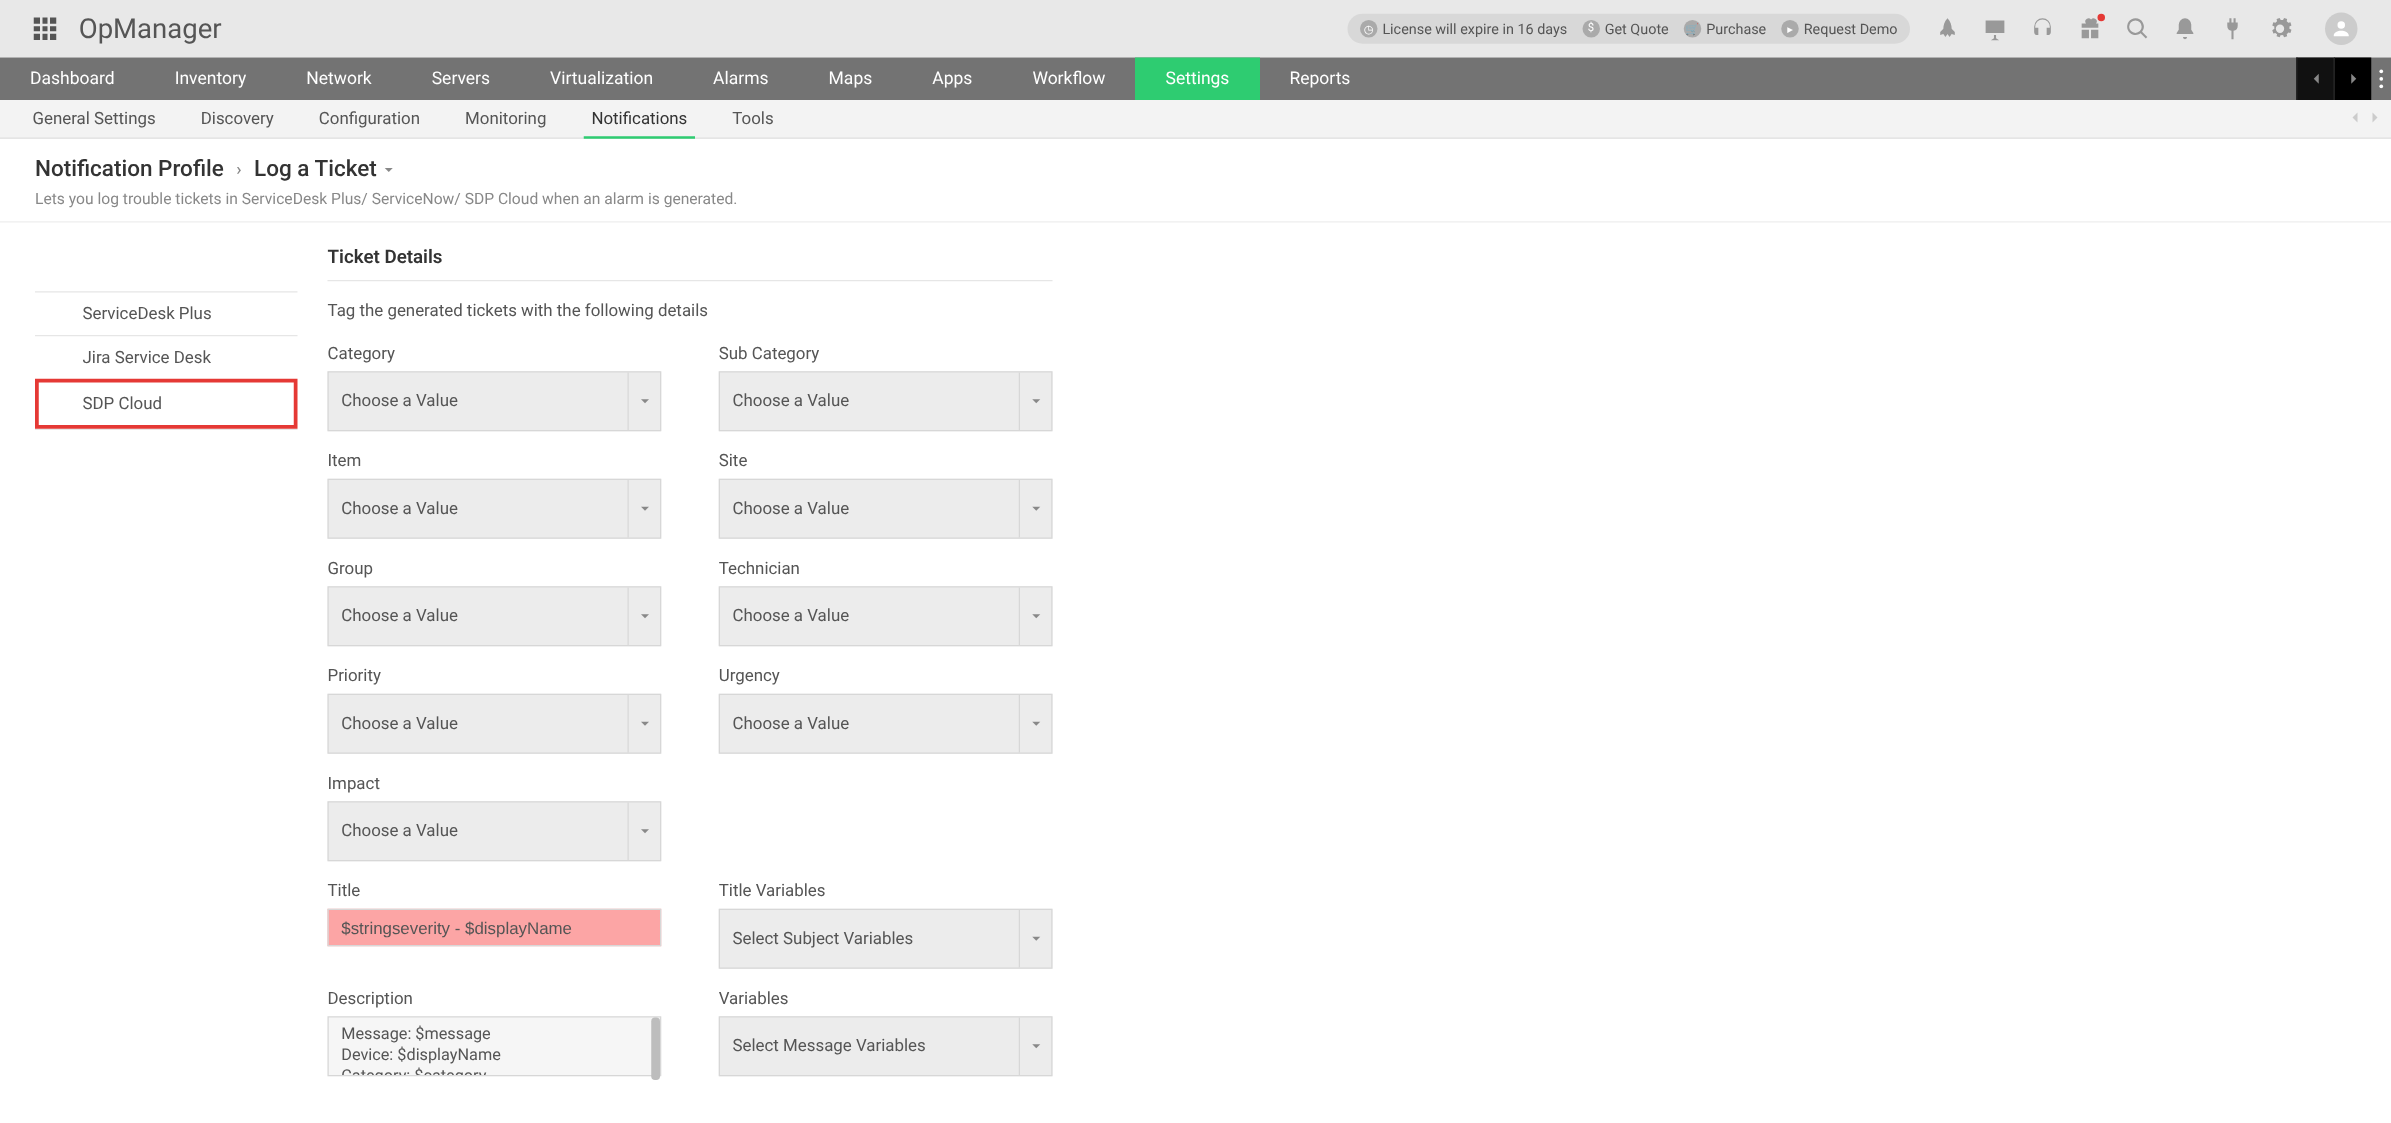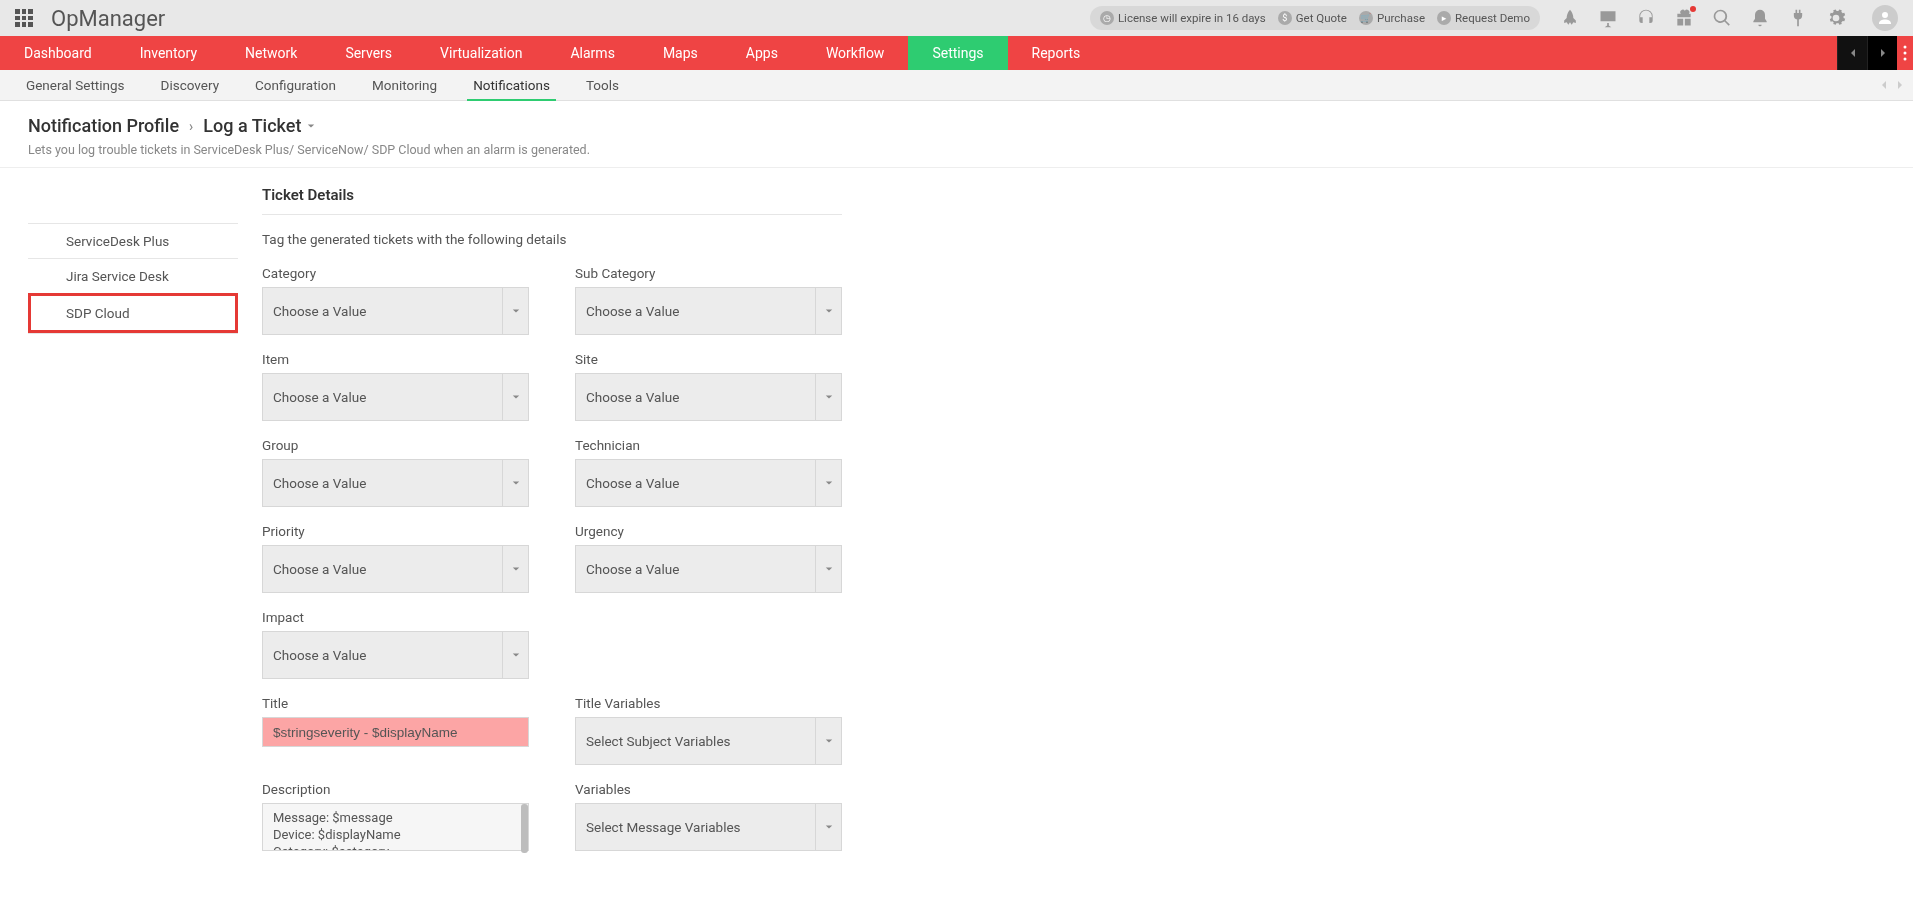--- a/index.html
+++ b/index.html
@@ -1,35 +1,35 @@
 <!DOCTYPE html>
 <html><head>
 <meta charset="utf-8">
 <style>
 * { margin: 0; padding: 0; box-sizing: border-box; }
 body { font-family: -apple-system, BlinkMacSystemFont, "Segoe UI", Roboto, Arial, sans-serif; background: #fff; color: #333; font-size: 14px; overflow: hidden; }
 
 
-.top-header { height: 36px; background: #e8e8e8; display: flex; align-items: center; padding: 0 15px; }
+.top-header { height: 46px; background: #e8e8e8; display: flex; align-items: center; padding: 0 27px; }
 .apps-icon { width: 18px; height: 18px; display: grid; grid-template-columns: repeat(3,1fr); grid-template-rows: repeat(3,1fr); gap: 2px; margin-right: 18px; cursor: pointer; }
 .apps-icon span { background: #555; }
 .brand-name { font-size: 22px; color: #555; font-weight: 400; }
 .top-header-right { margin-left: auto; display: flex; align-items: center; gap: 6px; }
 .pill-group { display: flex; align-items: center; background: #d8d8d8; border-radius: 14px; padding: 3px 6px; gap: 4px; }
 .pill-item { display: inline-flex; align-items: center; gap: 4px; font-size: 11.5px; color: #555; padding: 2px 4px; cursor: pointer; }
 .pill-icon { width: 14px; height: 14px; border-radius: 50%; background: #aaa; display: inline-flex; align-items: center; justify-content: center; font-size: 9px; color: #fff; }
 .header-icons { display: flex; align-items: center; gap: 18px; margin-left: 14px; }
 .hicon { width: 20px; height: 20px; color: #999; cursor: pointer; display: inline-flex; align-items: center; justify-content: center; position: relative; }
 .hicon svg { width: 20px; height: 20px; fill: #999; }
 .gift-dot { position: absolute; top: -2px; right: -2px; width: 6px; height: 6px; border-radius: 50%; background: #e53935; }
 .avatar { width: 26px; height: 26px; border-radius: 50%; background: #ccc; display: inline-flex; align-items: center; justify-content: center; margin-left: 8px; }
 .avatar svg { width: 18px; height: 18px; fill: #fff; }
 
 
-.main-nav { height: 34px; background: #ef4444; display: flex; align-items: stretch; position: relative; }
+.main-nav { height: 34px; background: #737373; display: flex; align-items: stretch; position: relative; }
 .nav-item { color: #fff; font-size: 14px; padding: 0 24px; display: flex; align-items: center; cursor: pointer; }
 .nav-item.active { background: #2ecc71; }
 .nav-arrows { margin-left: auto; display: flex; }
 .nav-arrow { width: 30px; display: flex; align-items: center; justify-content: center; color: #888; cursor: pointer; background: #000; }
 .nav-arrow.left { background: #111; border-left: 1px solid #222; }
 .nav-arrow.right { border-left: 1px solid #222; }
 .nav-more { width: 16px; display: flex; align-items: center; justify-content: center; color: #fff; cursor: pointer; }
 .nav-more svg { fill: #fff; }
 .nav-arrow svg { width: 10px; height: 10px; fill: #888; }
 

